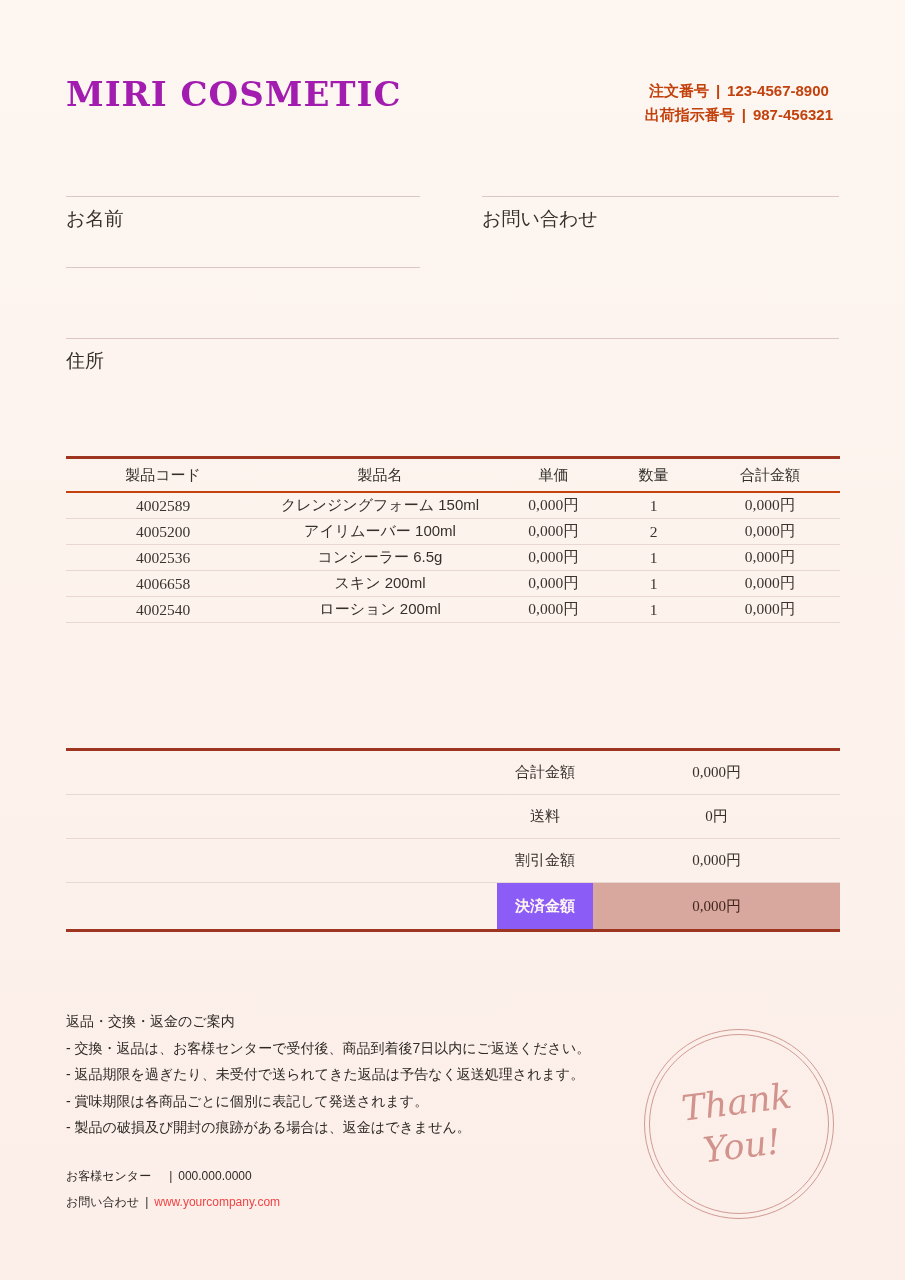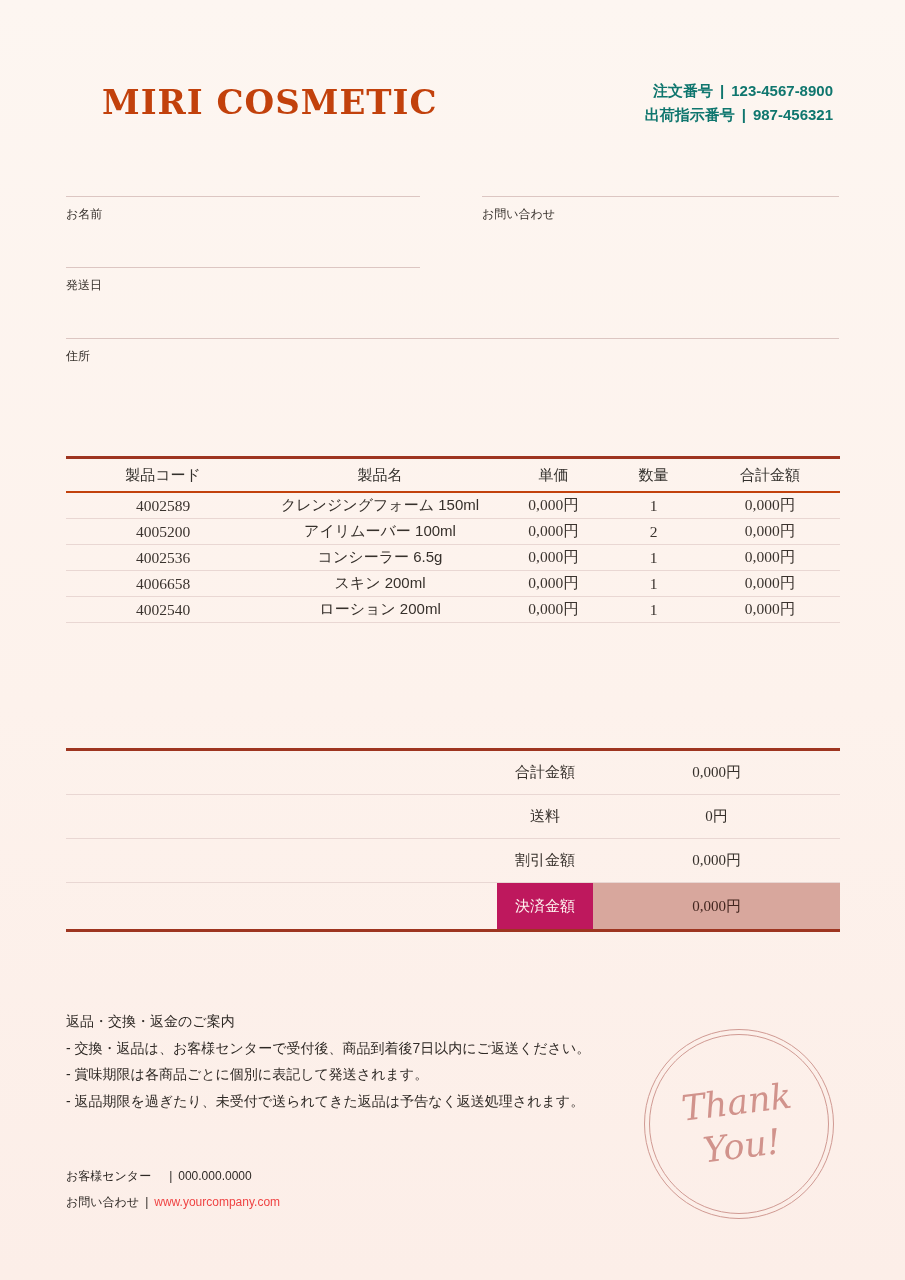--- a/index.html
+++ b/index.html
@@ -8,42 +8,41 @@
     font-family:"Liberation Sans", sans-serif;
     color:#36302b;
     background:linear-gradient(180deg,#fdf6f1 0%, #fdf2ec 55%, #fceee8 100%);
     position:relative;
     overflow:hidden;
   }
   .num { font-family:"Liberation Serif","DejaVu Serif",serif; }
 
   
   .logo {
-    position:absolute; left:66px; top:82px;
+    position:absolute; left:66px; top:74px;
     font-family:"DejaVu Serif","Liberation Serif",serif;
     font-weight:700; font-size:34px; letter-spacing:1px;
-    color:#c2410c;
-    margin-left:36px;
+    color:#a21caf;
   }
   .order-meta {
     position:absolute; right:72px; top:79px;
-    text-align:right; font-weight:700; font-size:15px;
-    line-height:24px; color:#0f766e;
+    text-align:center; font-weight:700; font-size:15px;
+    line-height:24px; color:#c2410c;
   }
   .order-meta .divider { margin:0 7px; font-weight:700; }
 
   
   .form-grid {
     position:absolute; left:66px; top:142px; width:773px;
     display:grid; grid-template-columns:354px 357px;
     column-gap:62px; grid-auto-rows:71px;
   }
   .field.full { grid-column:1 / -1; }
   .field .write-area { height:55px; border-bottom:1px solid #dcc6c2; }
-  .field .field-label { padding-top:9px; font-size:12px; color:#36302b; }
+  .field .field-label { padding-top:9px; font-size:19px; color:#36302b; }
 
   
   .items-table {
     position:absolute; left:66px; top:456px; width:774px;
     border-top:3px solid #9e3520;
   }
   .t-row {
     display:grid;
     grid-template-columns:194px 240px 107px 93px 140px;
     align-items:center; text-align:center;
@@ -122,21 +121,20 @@
   <div class="field">
     <div class="write-area"></div>
     <div class="field-label">お名前</div>
   </div>
   <div class="field">
     <div class="write-area"></div>
     <div class="field-label">お問い合わせ</div>
   </div>
   <div class="field">
     <div class="write-area"></div>
-    <div class="field-label">発送日</div>
   </div>
   <div class="field full">
     <div class="write-area"></div>
     <div class="field-label">住所</div>
   </div>
 </div>
 
 <div class="items-table">
   <div class="t-row t-head">
     <div>製品コード</div>
@@ -194,38 +192,39 @@
     <div class="s-label">送料</div>
     <div class="s-value num">0円</div>
   </div>
   <div class="s-row">
     <div></div>
     <div class="s-label">割引金額</div>
     <div class="s-value num">0,000円</div>
   </div>
   <div class="s-row total">
     <div></div>
-    <div class="s-label" id="total-label" style="background: #be185d;">決済金額</div>
+    <div class="s-label" id="total-label" style="background: #8b5cf6; font-weight: bold;">決済金額</div>
     <div class="s-value num" id="total-value" style="background: rgb(216, 167, 157);">0,000円</div>
   </div>
 </div>
 
 <div class="stamp">
   <div class="inner-ring"></div>
   <div class="stamp-text">
     <div>Thank</div>
     <div>You!</div>
   </div>
 </div>
 
 <div class="notice">
   <div>返品・交換・返金のご案内</div>
   <div>- 交換・返品は、お客様センターで受付後、商品到着後7日以内にご返送ください。</div>
+  <div>- 返品期限を過ぎたり、未受付で送られてきた返品は予告なく返送処理されます。</div>
   <div>- 賞味期限は各商品ごとに個別に表記して発送されます。</div>
-  <div>- 返品期限を過ぎたり、未受付で送られてきた返品は予告なく返送処理されます。</div>
+  <div>- 製品の破損及び開封の痕跡がある場合は、返金はできません。</div>
 </div>
 
 <div class="contact">
   <div>
     <span>お客様センター</span><span class="divider"></span><span class="divider">|</span><span class="num-plain">000.000.0000</span>
   </div>
   <div>
     <span>お問い合わせ</span><span class="divider">|</span><a href="#">www.yourcompany.com</a>
   </div>
 </div>

